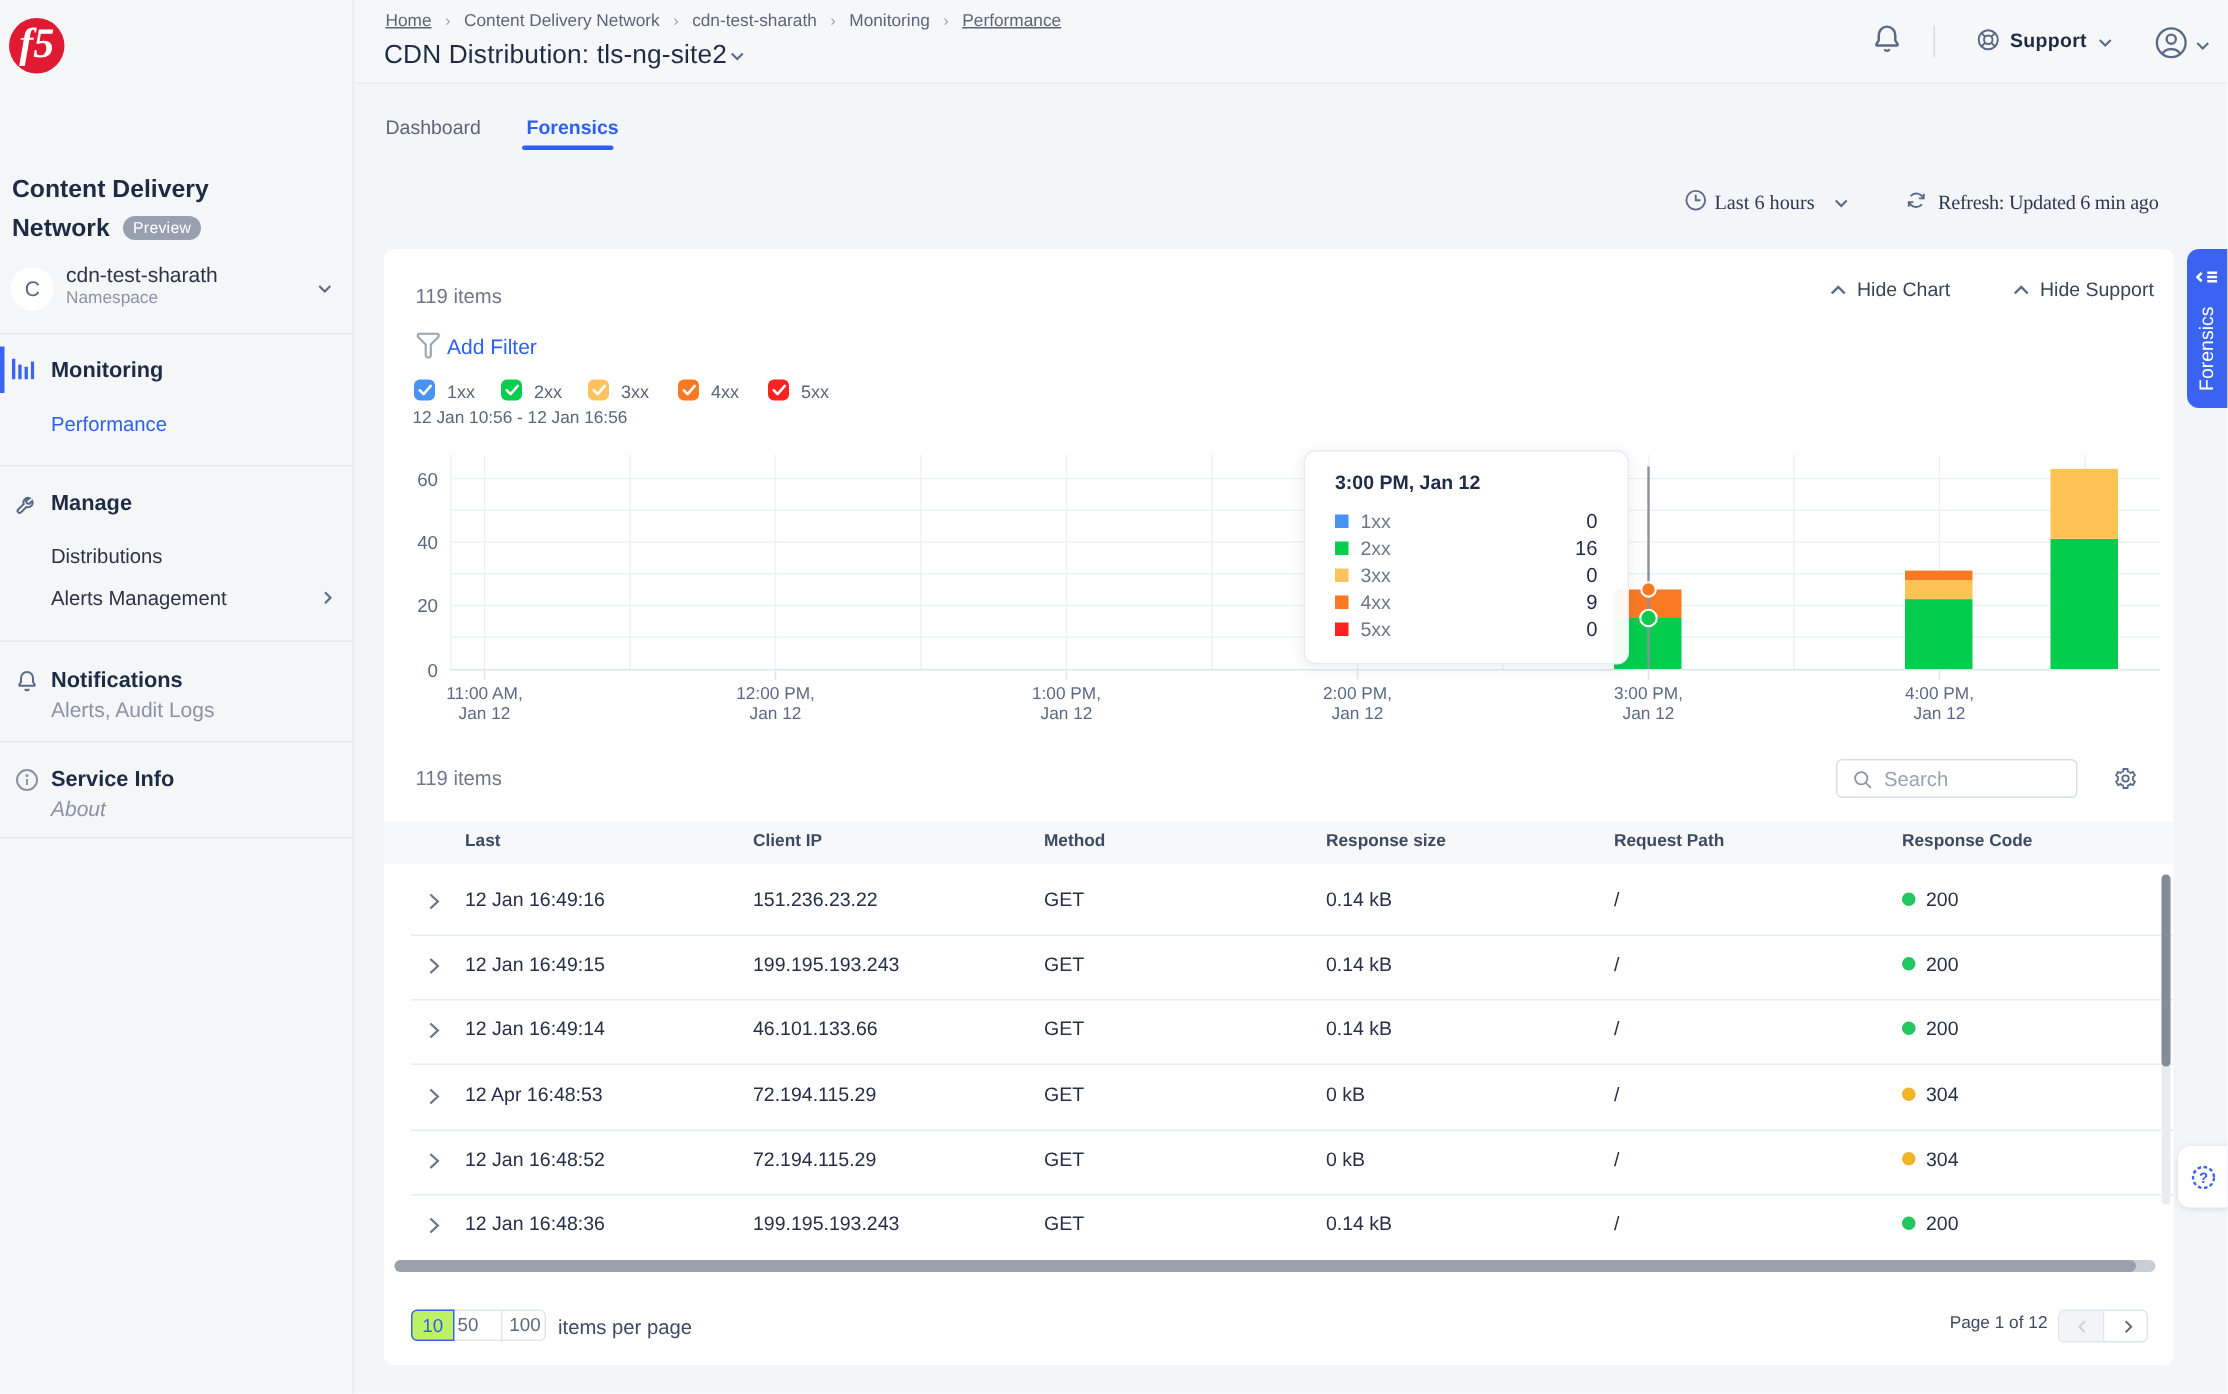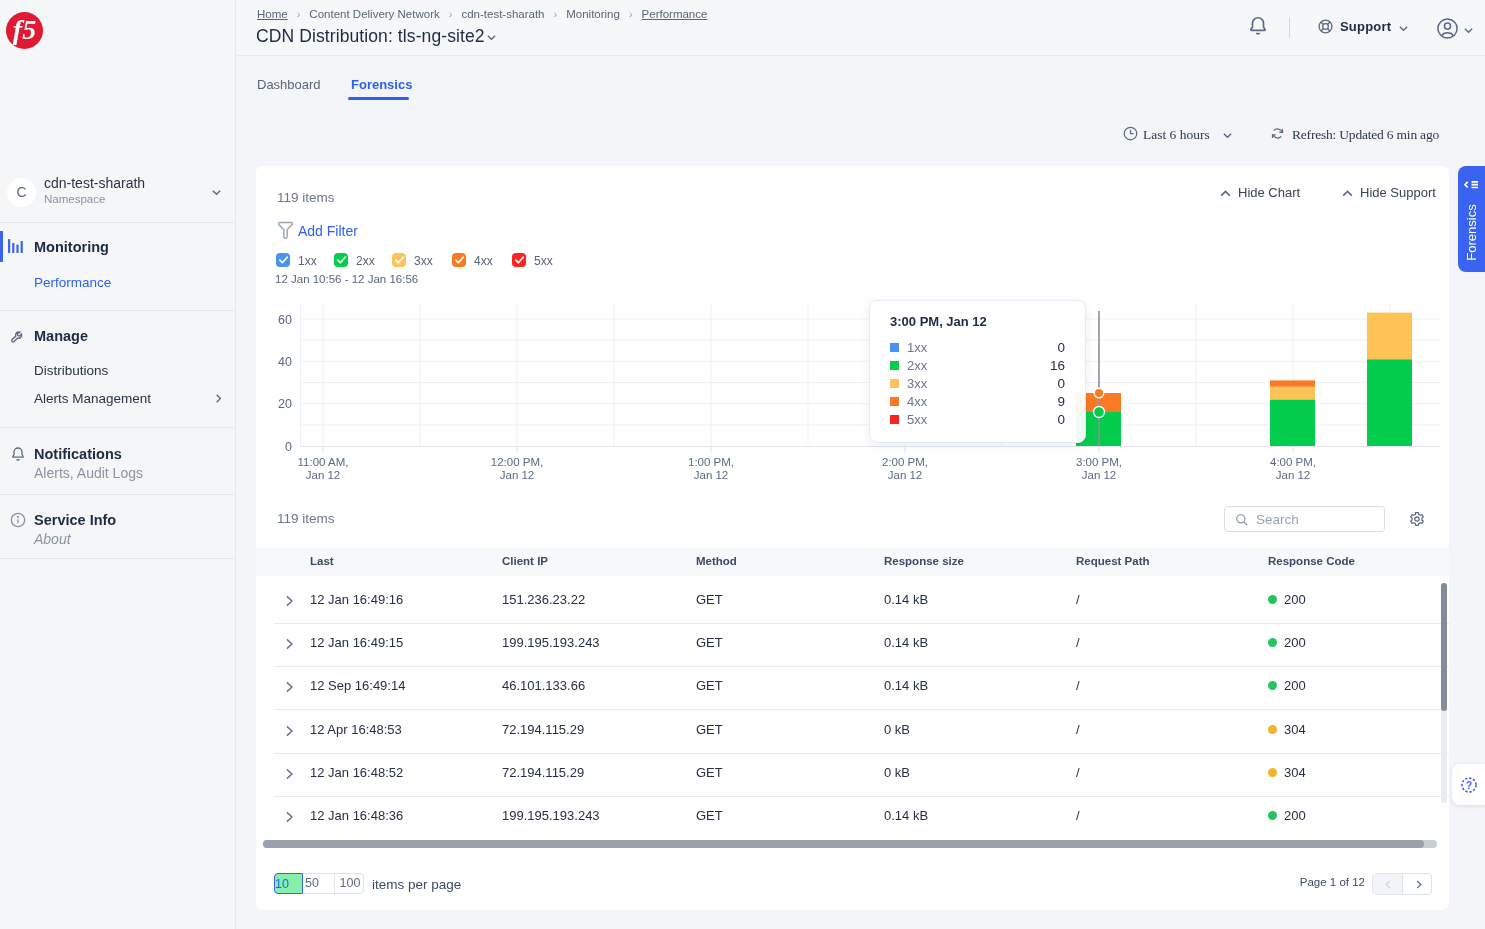--- a/index.html
+++ b/index.html
@@ -54,20 +54,21 @@
   .td { position:absolute; font-size:13px; color:#252f45; }
   .rowsep { position:absolute; left:18px; width:1175px; height:1px; background:#e8ebf0; }
   .dot { display:inline-block; width:9px; height:9px; border-radius:50%; margin-right:7px; vertical-align:0px; }
   .chev-r { position:absolute; left:26px; width:14px; height:14px; }
 </style>
 </head>
 <body>
 
 <div id="sidebar">
   <div id="logo">f5</div>
+  <div class="svc-title">Content Delivery<br>Network <span class="badge-preview">Preview</span></div>
   <div id="ns-avatar">C</div>
   <div id="ns-name">cdn-test-sharath</div>
   <div id="ns-sub">Namespace</div>
   <svg class="abs" style="left:211px;top:187px" width="11" height="11" viewBox="0 0 12 12" fill="none" stroke="#5a6a85" stroke-width="1.5">
       <path d="M2 4 L6 8 L10 4"></path>
     </svg>
   <div class="sb-divider" style="top:222px"></div>
 
   <div class="nav-active-bar"></div>
   <svg class="abs" style="left:8px;top:239px" width="15" height="14" viewBox="0 0 15 14" fill="#3b63f2">
@@ -354,21 +355,21 @@
   <div class="td" style="left:54px;top:469px">12 Jan 16:49:15</div>
   <div class="td" style="left:246px;top:469px">199.195.193.243</div>
   <div class="td" style="left:440px;top:469px">GET</div>
   <div class="td" style="left:628px;top:469px">0.14 kB</div>
   <div class="td" style="left:820px;top:469px">/</div>
   <div class="td" style="left:1012px;top:469px"><span class="dot" style="background:#22c55e"></span>200</div>
   <div class="rowsep" style="top:499.5px"></div>
 <svg class="chev-r" style="top:514px" viewBox="0 0 12 12" fill="none" stroke="#6b7689" stroke-width="1.3">
         <path d="M4.2 2 L8.5 6 L4.2 10"></path>
       </svg>
-  <div class="td" style="left:54px;top:512px">12 Sep 16:49:14</div>
+  <div class="td" style="left:54px;top:512px">12 Jan 16:49:14</div>
   <div class="td" style="left:246px;top:512px">46.101.133.66</div>
   <div class="td" style="left:440px;top:512px">GET</div>
   <div class="td" style="left:628px;top:512px">0.14 kB</div>
   <div class="td" style="left:820px;top:512px">/</div>
   <div class="td" style="left:1012px;top:512px"><span class="dot" style="background:#22c55e"></span>200</div>
   <div class="rowsep" style="top:543.0px"></div>
 <svg class="chev-r" style="top:558px" viewBox="0 0 12 12" fill="none" stroke="#6b7689" stroke-width="1.3">
         <path d="M4.2 2 L8.5 6 L4.2 10"></path>
       </svg>
   <div class="td" style="left:54px;top:556px">12 Apr 16:48:53</div>
@@ -401,21 +402,21 @@
 
   <div class="abs" style="left:1185px;top:417px;width:6px;height:220px;background:#e8ebef;border-radius:3px"></div>
   <div class="abs" style="left:1185px;top:417px;width:6px;height:128px;background:#848c9a;border-radius:3px"></div>
   <div class="abs" style="left:7px;top:674px;width:1174px;height:8px;background:#c9cdd5;border-radius:4px"></div>
   <div class="abs" style="left:7px;top:674px;width:1161px;height:8px;background:#9aa1ac;border-radius:4px"></div>
 
   <div class="abs" style="left:18px;top:707px;width:90px;height:21px;border:1px solid #e0e4ec;border-radius:4px;background:#fff">
     <div class="abs" style="left:59px;top:0;width:1px;height:21px;background:#e0e4ec"></div>
     <div class="abs" style="left:30px;top:2px;width:29px;font-size:12.5px;color:#5f6b7d;text-align:left">50</div>
     <div class="abs" style="left:60px;top:2px;width:30px;font-size:12.5px;color:#5f6b7d;text-align:center">100</div>
-    <div class="abs" style="left:-1px;top:-1px;width:29px;height:21px;border:1.5px solid #3b63f2;border-radius:4px 0 0 4px;background:#86efac;font-size:12.5px;color:#2d5ff0;text-align:left;line-height:20px">10</div>
+    <div class="abs" style="left:-1px;top:-1px;width:29px;height:21px;border:1.5px solid #3b63f2;border-radius:4px 0 0 4px;background:#bef264;font-size:12.5px;color:#2d5ff0;text-align:center;line-height:20px">10</div>
   </div>
   <div class="abs" style="left:116px;top:711px;font-size:13.5px;color:#3c4a63">items per page</div>
   <div class="abs" style="left:1036px;top:710px;width:73px;text-align:right;font-size:11.5px;color:#3c4a63">Page 1 of 12</div>
   <div class="abs" style="left:1116px;top:707px;width:60px;height:22px;border:1px solid #e0e4ec;border-radius:4px;background:#fff">
     <div class="abs" style="left:0;top:0;width:30px;height:20px;background:#f2f4f7;border-right:1px solid #e0e4ec;border-radius:3px 0 0 3px"></div>
     <svg class="abs" style="left:10px;top:5px" width="11" height="11" viewBox="0 0 12 12" fill="none" stroke="#ccd2dd" stroke-width="1.4">
         <path d="M7.5 2 L3.5 6 L7.5 10"></path>
       </svg>
     <svg class="abs" style="left:40px;top:5px" width="11" height="11" viewBox="0 0 12 12" fill="none" stroke="#5a6a85" stroke-width="1.4">
         <path d="M4.5 2 L8.5 6 L4.5 10"></path>

